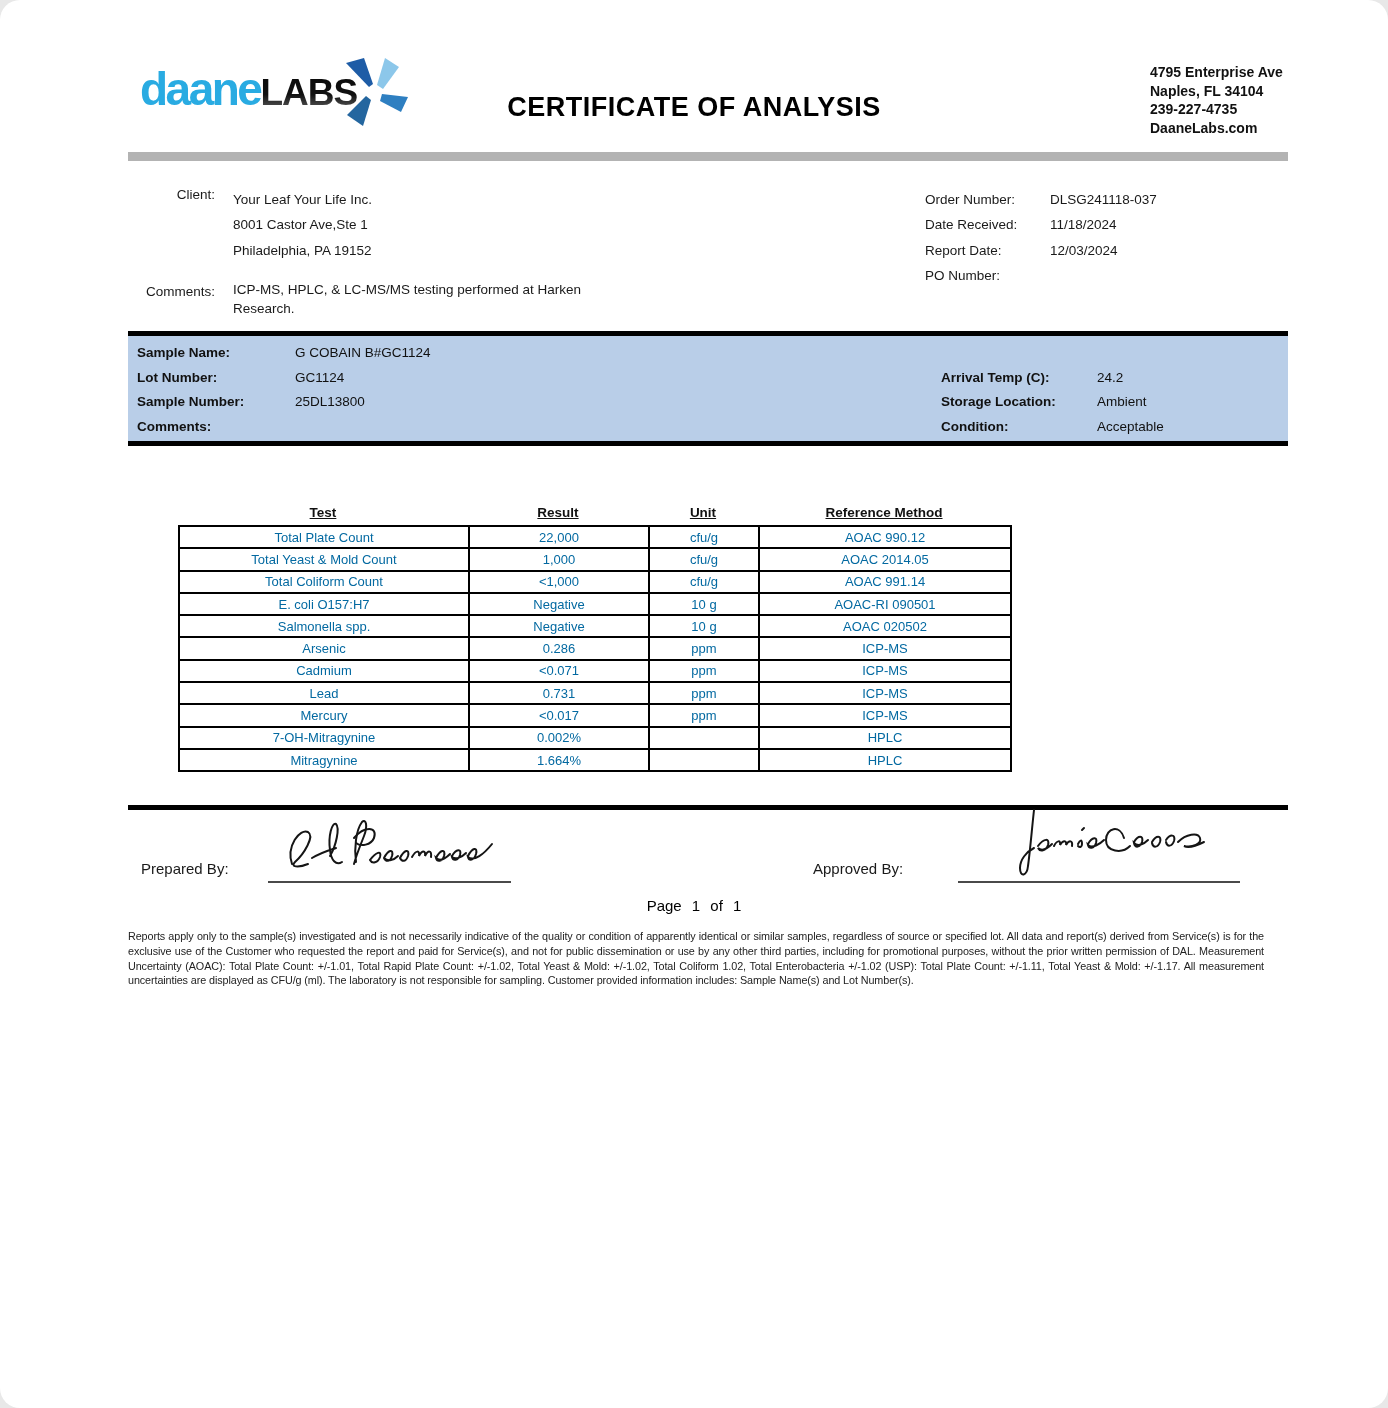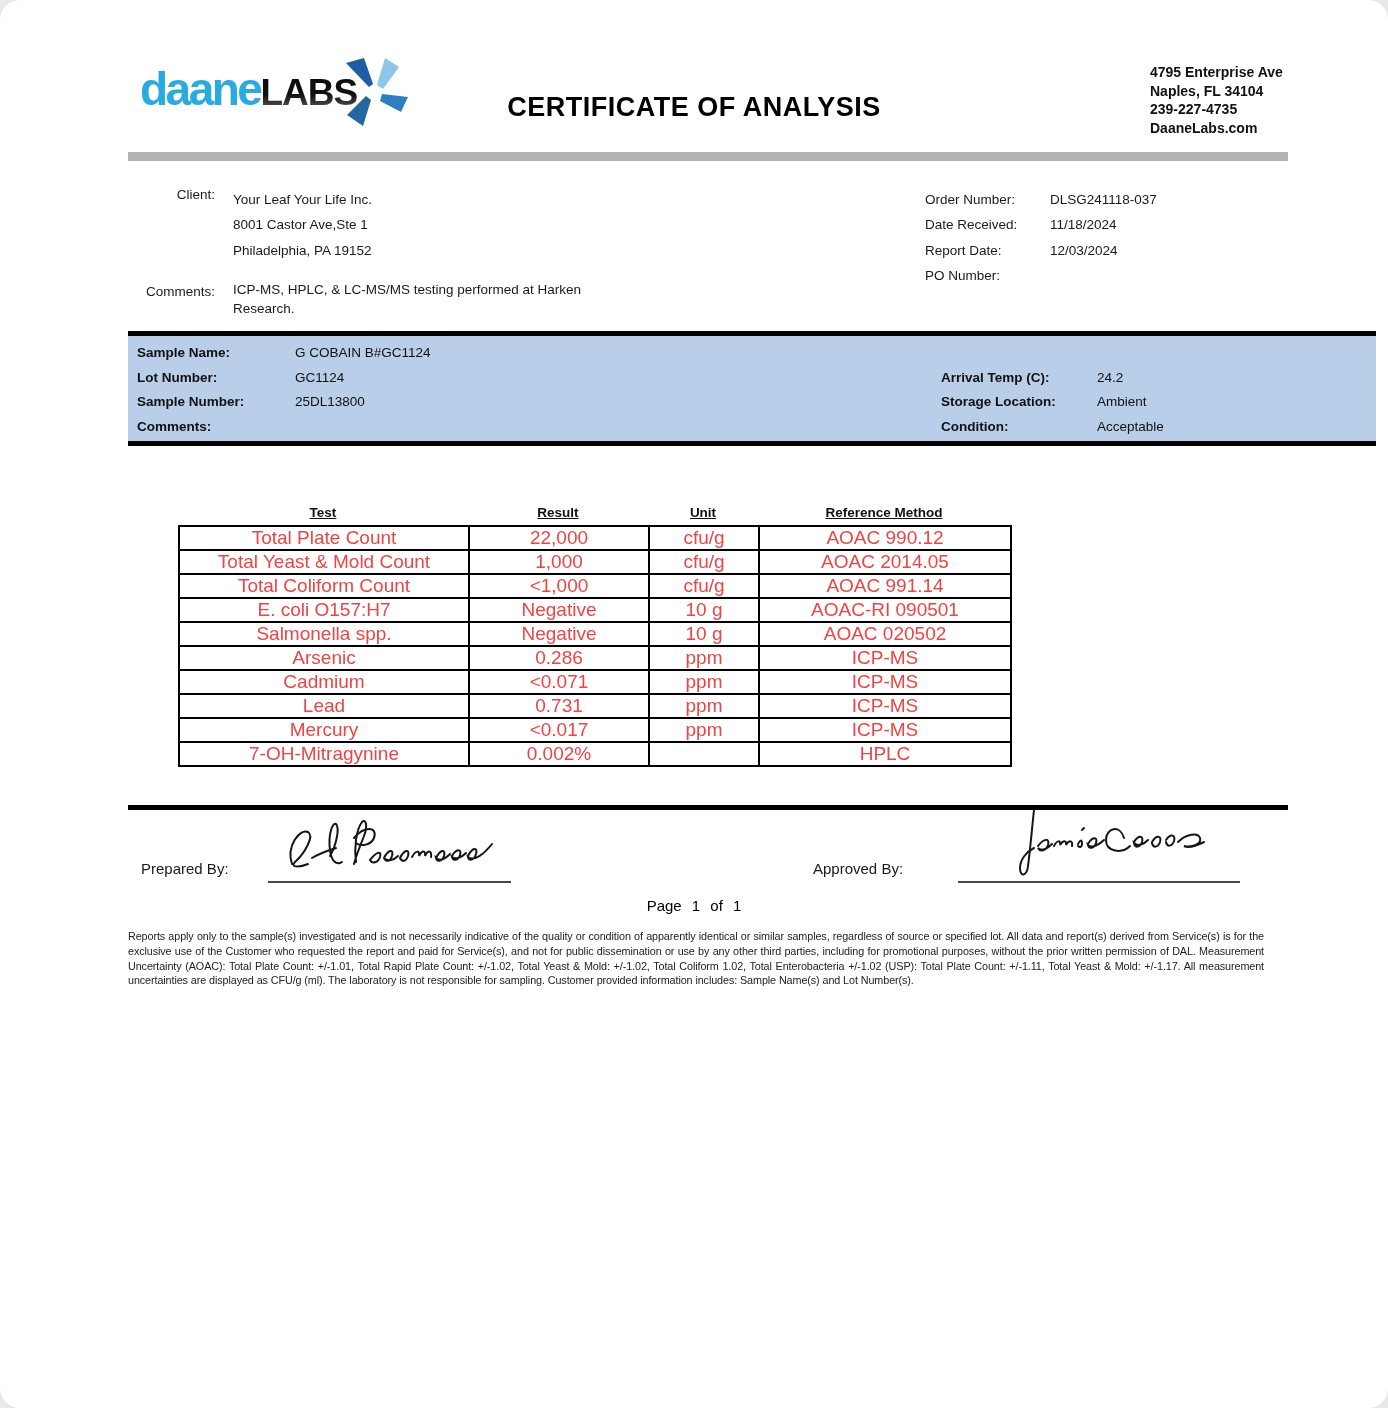--- a/index.html
+++ b/index.html
@@ -34,39 +34,39 @@
   .client-label { position:absolute; left:128px; top:187px; width:87px; text-align:right; }
   .client-lines { position:absolute; left:233px; top:187px; line-height:25.4px; }
   .comments-label { position:absolute; left:128px; top:284px; width:87px; text-align:right; }
   .comments-text { position:absolute; left:233px; top:281px; width:395px; line-height:18.5px; }
   .order-block { position:absolute; left:925px; top:187px; line-height:25.4px; }
   .order-row span.o-lbl { display:inline-block; width:125px; }
   .order-row span.o-val { display:inline-block; }
 
   
   .sample-box {
-    position:absolute; left:128px; top:331px; width:1248px; height:115px;
+    position:absolute; left:128px; top:331px; width:1160px; height:115px;
     background:#b9cee8; border-top:5px solid #000; border-bottom:5px solid #000;
     font-size:13.5px;
   }
   .sb-left { position:absolute; left:9px; top:5px; line-height:24.6px; }
   .sb-right { position:absolute; left:813px; top:29.6px; line-height:24.6px; }
   .sb-row .f-lbl { display:inline-block; font-weight:bold; }
   .sb-left .f-lbl { width:158px; }
   .sb-right .f-lbl { width:156px; }
 
   
   .results-wrap { position:absolute; left:178px; top:505px; width:832px; font-size:13.5px; }
   .tbl-headers { display:flex; font-weight:bold; margin-bottom:5px; }
   .tbl-headers span { text-align:center; text-decoration:underline; }
   .th-test { width:290px; } .th-result { width:180px; } .th-unit { width:110px; } .th-ref { width:252px; }
   table.results { border-collapse:collapse; table-layout:fixed; width:832px; }
   table.results td {
     border:2px solid #000; height:22.3px; text-align:center; padding:0 2px;
-    font-size:19px; color:#ef4444; overflow:hidden; white-space:nowrap;
+    font-size:13px; color:#0369a1; overflow:hidden; white-space:nowrap;
   }
 
   .bottom-rule { position:absolute; left:128px; top:805px; width:1160px; height:5px; background:#000; }
 
   
   .sig-label { position:absolute; font-size:15px; color:#1a1a1a;text-align:center; }
   .prepared-label { left:141px; top:860px; }
   .approved-label { left:813px; top:860px; }
   .sig-line { position:absolute; top:881px; border-bottom:2px solid #4a4a4a; }
   .prepared-line { left:268px; width:243px; }
@@ -255,20 +255,26 @@
             <td>ICP-MS</td>
           </tr>
 
           <tr>
             <td>7-OH-Mitragynine</td>
             <td>0.002%</td>
             <td></td>
             <td>HPLC</td>
           </tr>
 
+          <tr>
+            <td>Mitragynine</td>
+            <td>1.664%</td>
+            <td></td>
+            <td>HPLC</td>
+          </tr>
         </tbody>
     </table>
   </div>
 
   <div class="bottom-rule"></div>
 
   <div class="sig-label prepared-label">Prepared By:</div>
   <div class="sig-line prepared-line"></div>
   <svg class="sig-svg prepared-sig" viewBox="0 0 240 70" width="240" height="70">
     <g fill="none" stroke="#151515" stroke-width="2" stroke-linecap="round">

